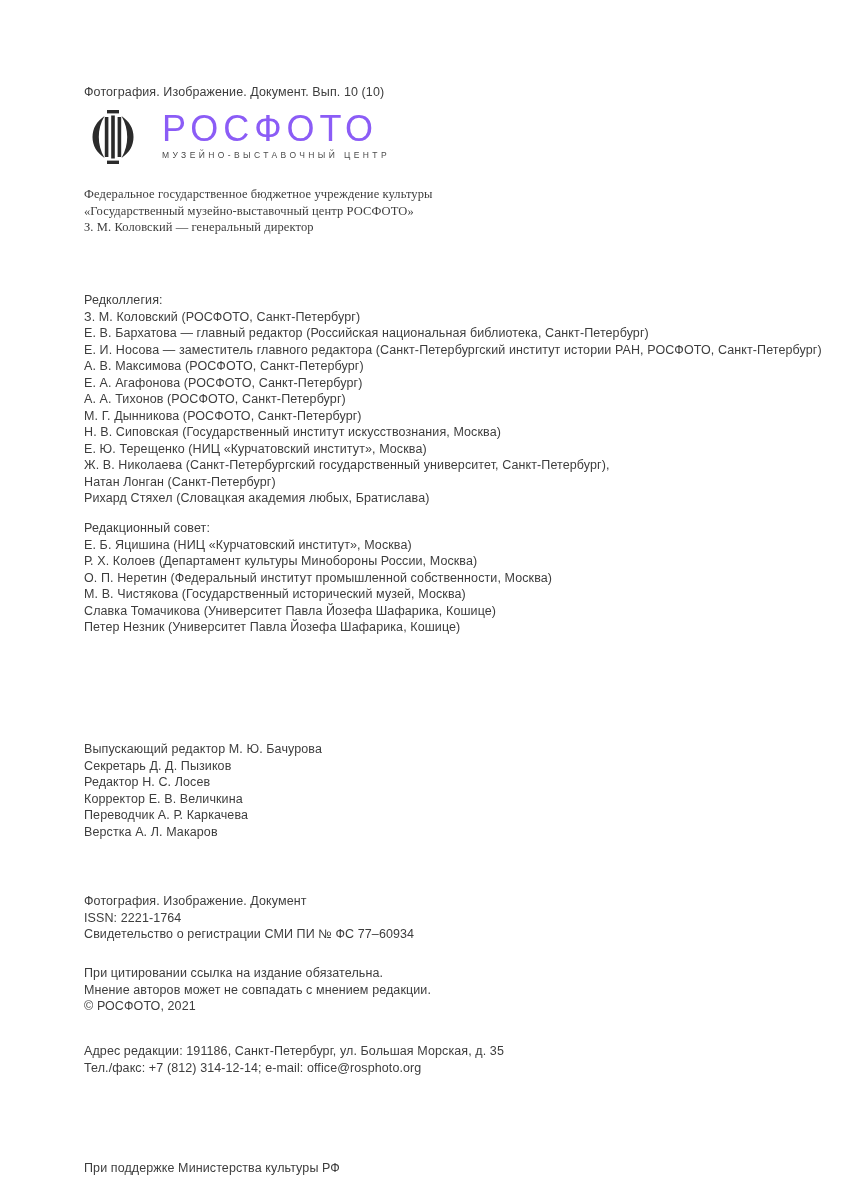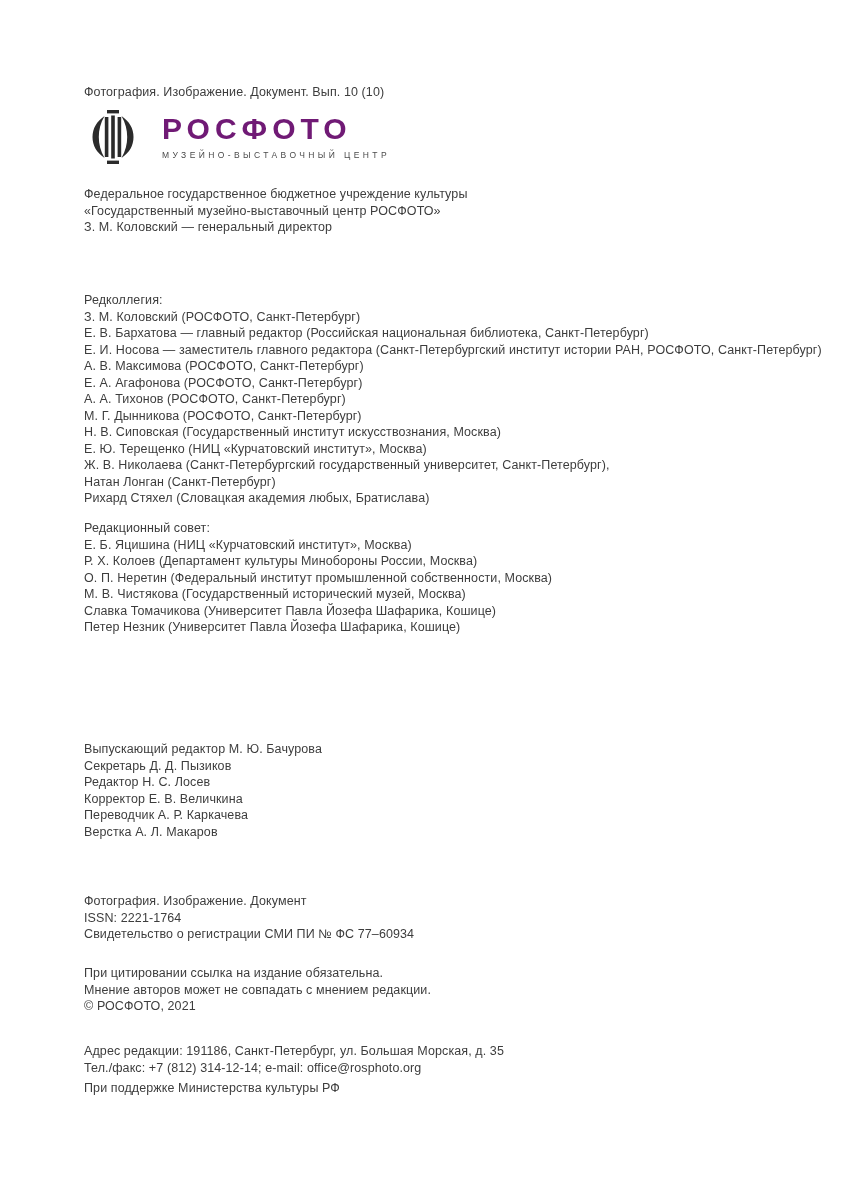--- a/index.html
+++ b/index.html
@@ -31,25 +31,25 @@
   .logo-row {
     position: absolute;
     left: 82px;
     top: 106px;
     display: flex;
     align-items: flex-start;
   }
   .logo-mark { display: block; }
   .logo-text { margin-left: 18px; padding-top: 6px; }
   .logo-title {
-    font-size: 30px;
+    font-size: 36px;
     line-height: 34px;
-    font-weight: 700;
+    font-weight: 400;
     letter-spacing: 5px;
-    color: #701a75;
+    color: #8b5cf6;
   }
   .logo-subtitle {
     margin-top: 4px;
     font-size: 8.5px;
     letter-spacing: 3.4px;
     color: #4a4a4a;
   }
 </style>
 </head>
 <body>
@@ -74,21 +74,21 @@
         <rect x="29.2" y="9.5" width="3.6" height="43"></rect>
         <rect x="35.6" y="11" width="3.6" height="40"></rect>
       </g>
     </svg>
     <div class="logo-text">
       <div class="logo-title">РОСФОТО</div>
       <div class="logo-subtitle">МУЗЕЙНО-ВЫСТАВОЧНЫЙ ЦЕНТР</div>
     </div>
   </div>
 
-  <div class="block" style="top: 186px;">
+  <div class="block" style="top: 186px; font-family: Liberation Serif, serif;">
       <div class="line">Федеральное государственное бюджетное учреждение культуры</div>
       <div class="line">«Государственный музейно-выставочный центр РОСФОТО»</div>
       <div class="line">З. М. Коловский — генеральный директор</div>
     </div>
 
   <div class="block" style="top: 292px;">
     <div class="line">Редколлегия:</div>
     <div>
         <div class="line">З. М. Коловский (РОСФОТО, Санкт-Петербург)</div>
         <div class="line">Е. В. Бархатова — главный редактор (Российская национальная библиотека, Санкт-Петербург)</div>
@@ -136,15 +136,15 @@
       <div class="line">При цитировании ссылка на издание обязательна.</div>
       <div class="line">Мнение авторов может не совпадать с мнением редакции.</div>
       <div class="line">© РОСФОТО, 2021</div>
     </div>
 
   <div class="block" style="top: 1043px;">
       <div class="line">Адрес редакции: 191186, Санкт-Петербург, ул. Большая Морская, д. 35</div>
       <div class="line">Тел./факс: +7 (812) 314-12-14; e-mail: office@rosphoto.org</div>
     </div>
 
-  <div class="block" style="top: 1080px;">При поддержке Министерства культуры РФ</div>
+  <div class="block" style="top: 1160px;">При поддержке Министерства культуры РФ</div>
 
 </div>
 
 </body></html>

